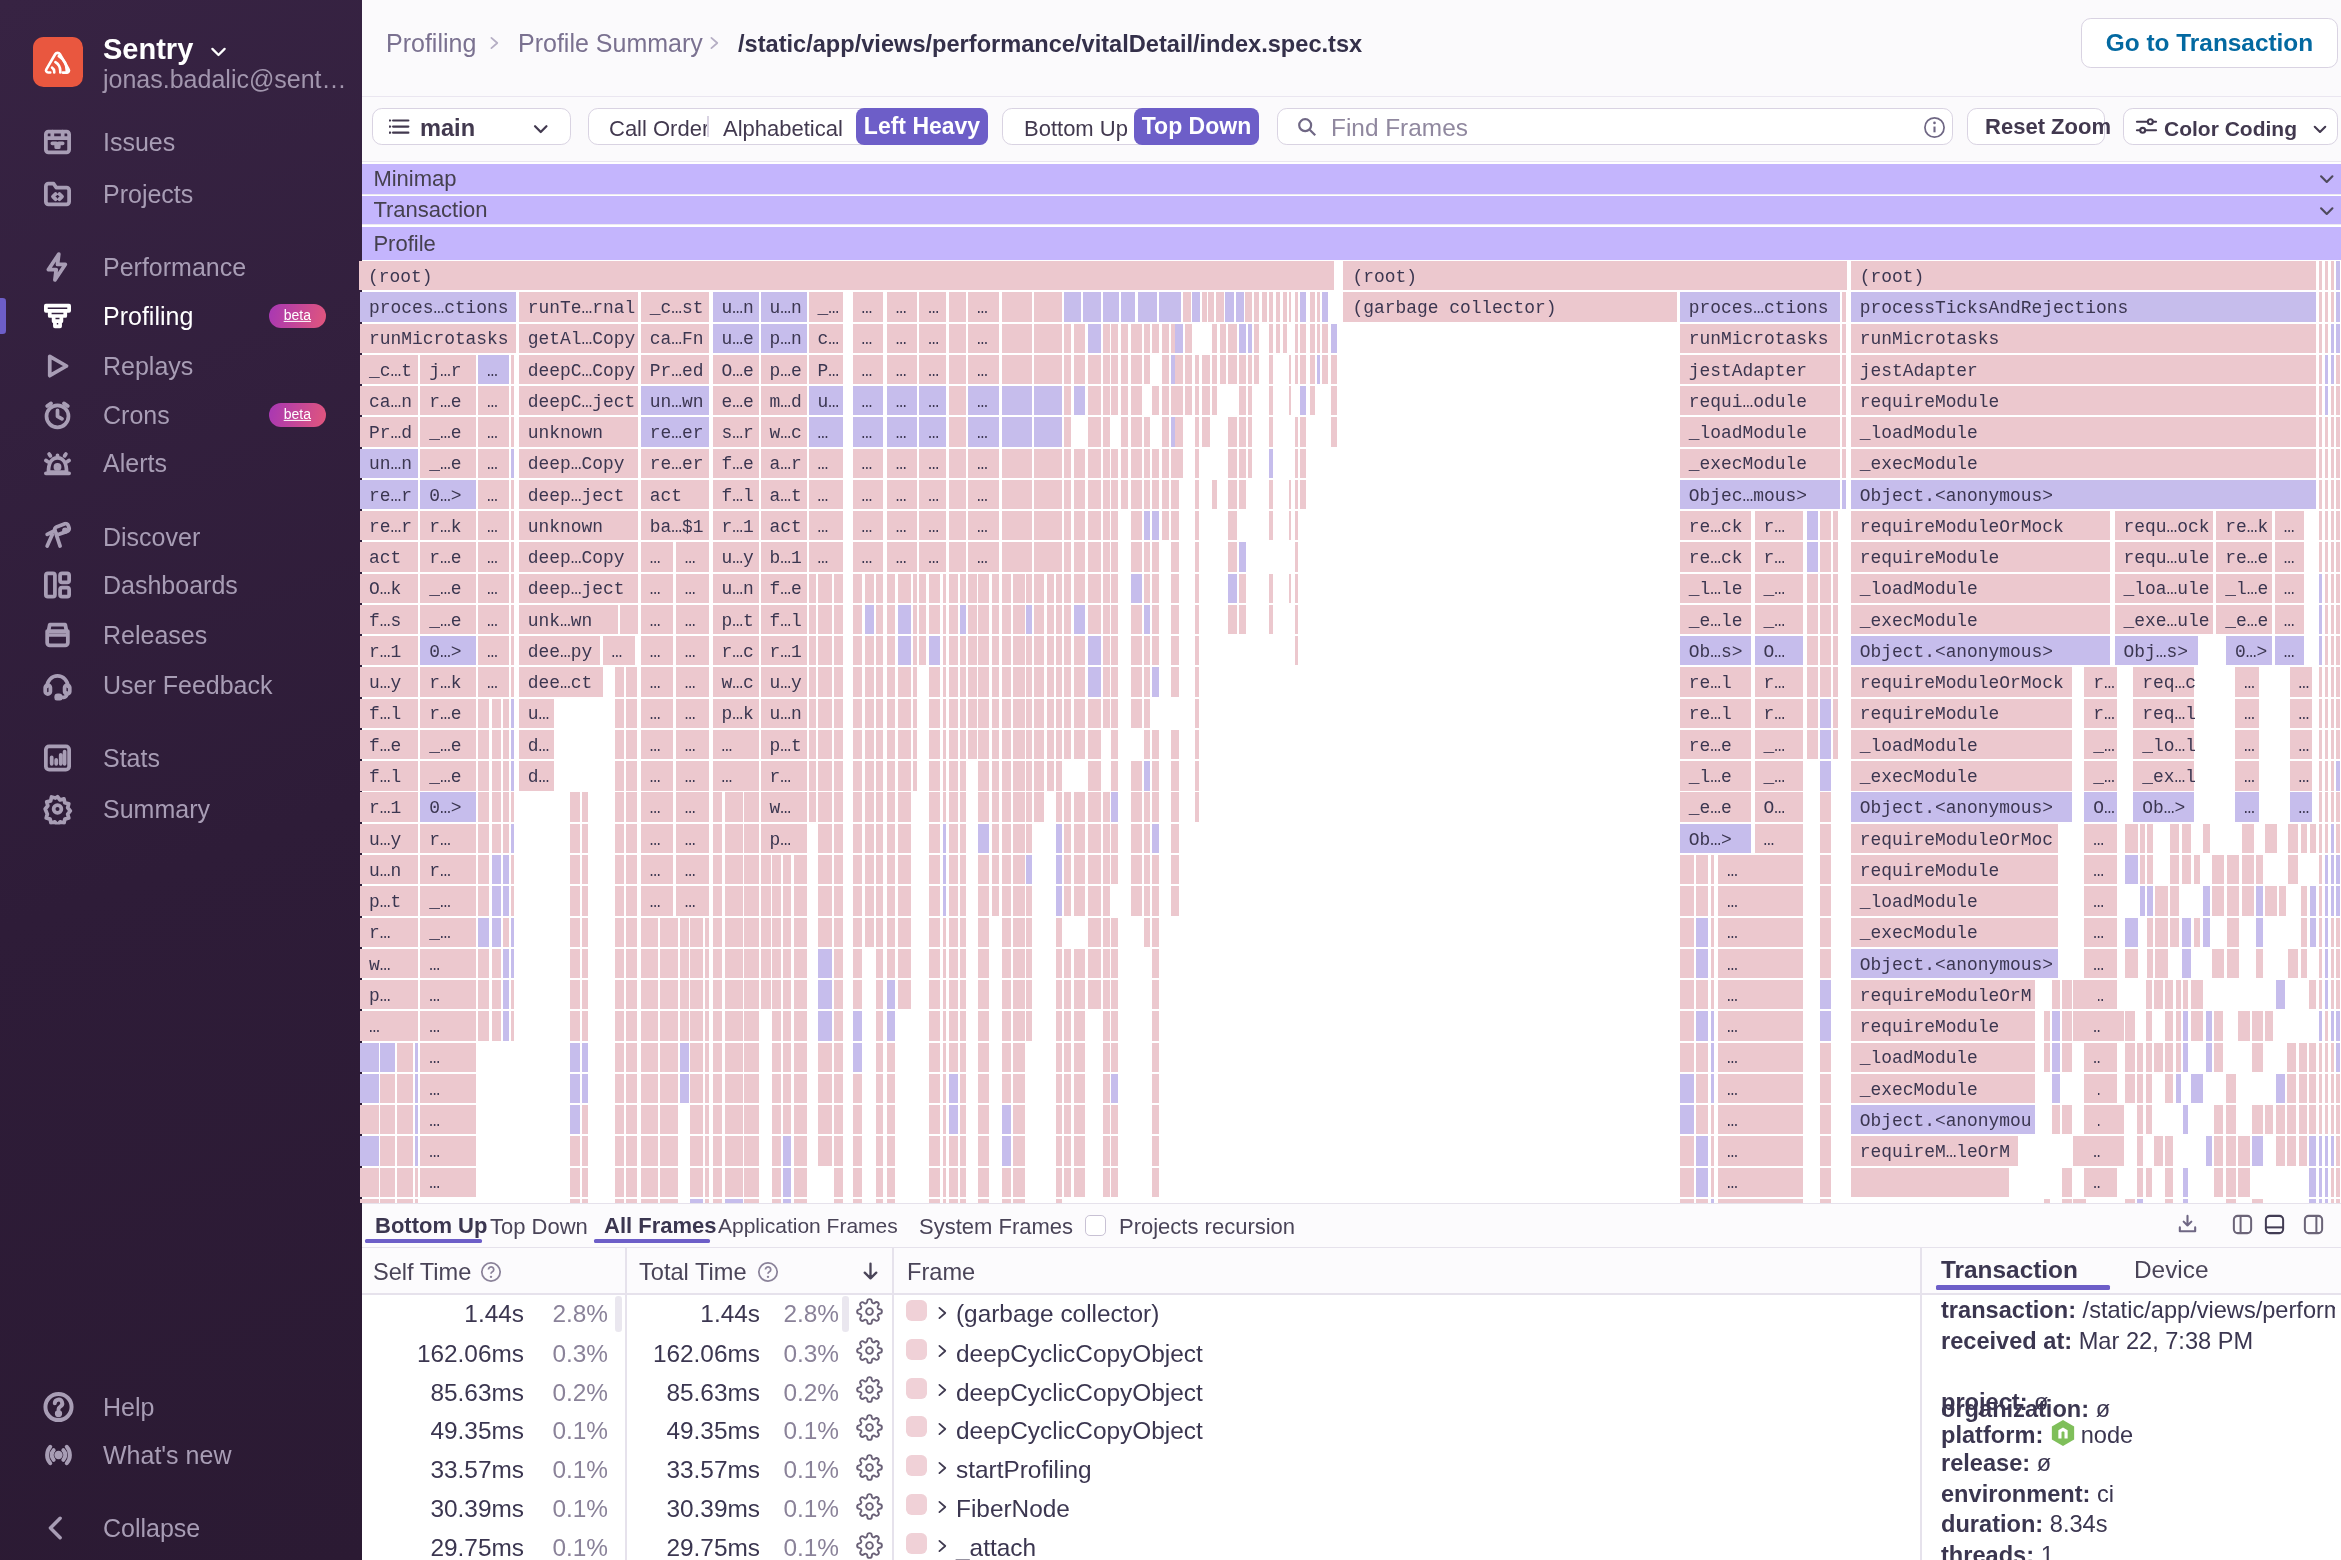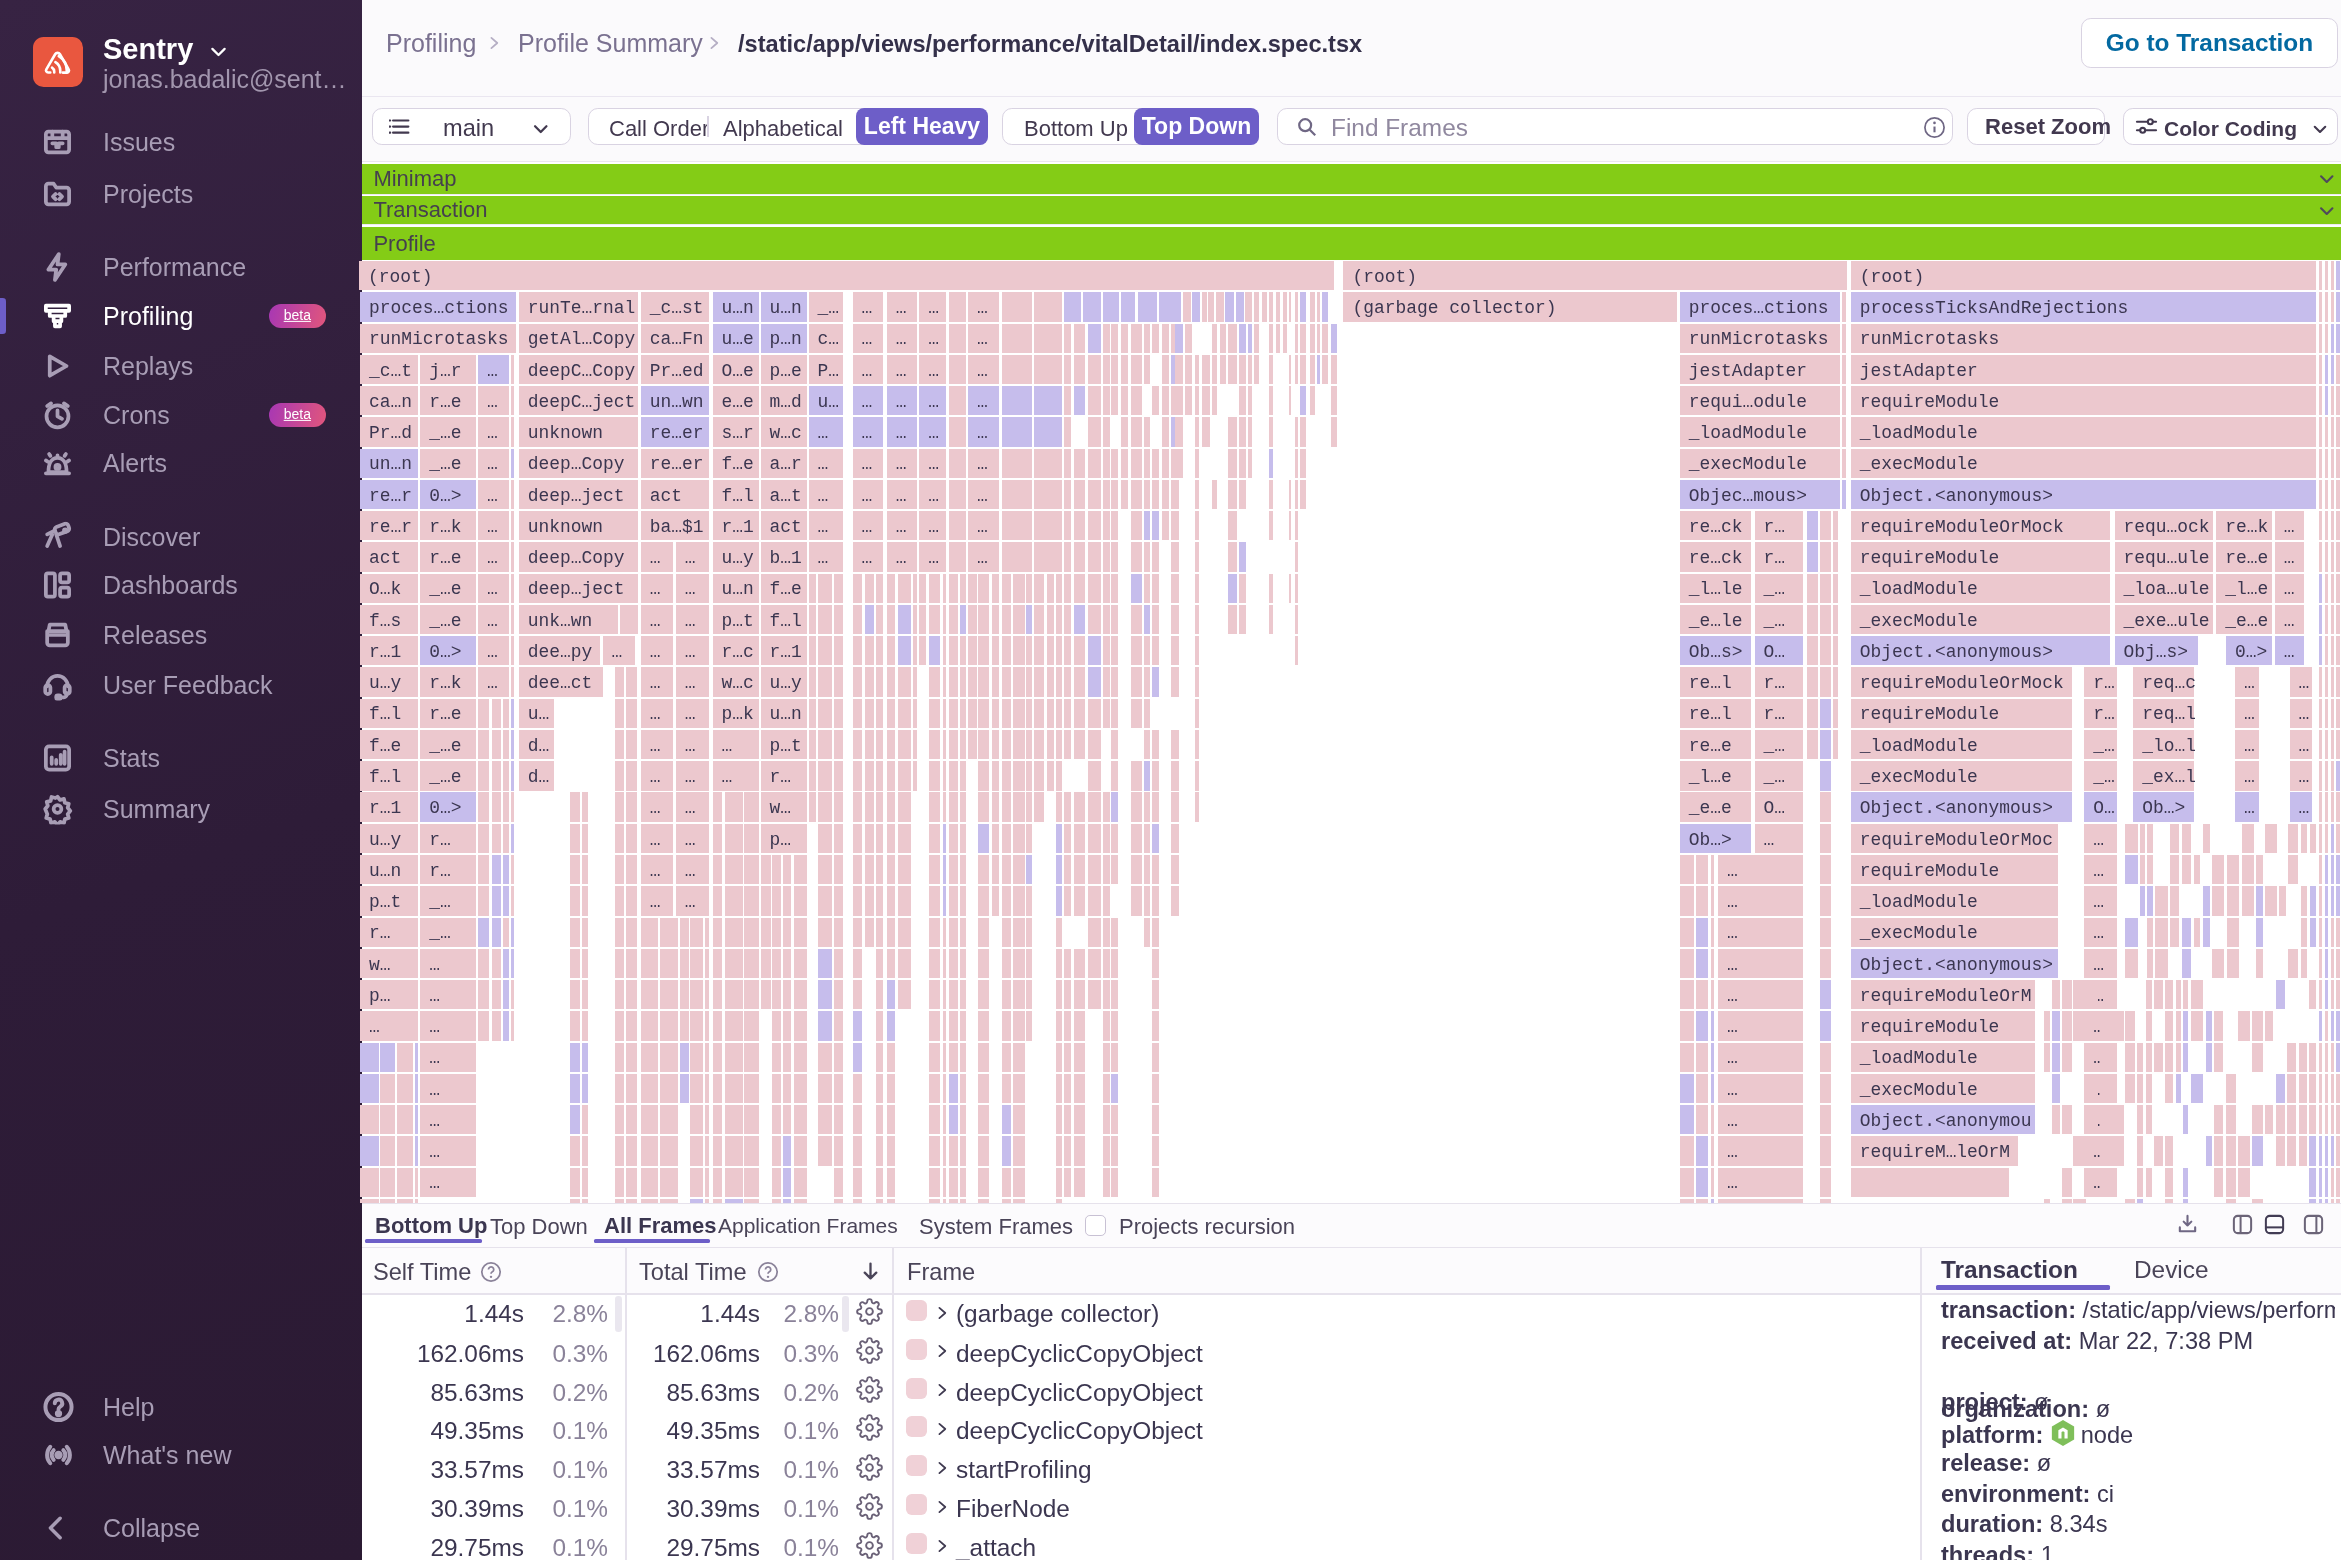--- a/index.html
+++ b/index.html
@@ -14,21 +14,21 @@
 .beta { position:absolute; left:269px; top:50%; transform:translateY(-50%);
   background:linear-gradient(103deg,#a737b4,#e1567c); color:#fff; font-size:14px;
   padding:3.3px 14.7px 4.9px; border-radius:18px;text-decoration:underline; }
 .hdr { position:absolute; left:362px; top:0; width:1980px; height:97px;
   background:#fbfafc; border-bottom:1.6px solid #eae6f0; }
 .toolbar { position:absolute; left:362px; top:97px; width:1980px; height:65px;
   background:#fbfafc; border-bottom:1.6px solid #eae6f0; }
 .btn { position:absolute; height:37px; top:108px; background:#fff;
   border:1.6px solid #d9d3e2; border-radius:9.8px; }
 .crumb { position:absolute; top:29px; font-size:25px; color:#7a7190; white-space:nowrap; }
-.sechdr { position:absolute; left:362px; width:1980px; background:#84cc16;
+.sechdr { position:absolute; left:362px; width:1980px; background:#c4b5fd;
   font-size:22px; color:#45404e; }
 .sechdr .t { position:absolute; left:11.4px; top:50%; transform:translateY(-50%); }
 .tabs { position:absolute; left:362px; top:1204px; width:1980px; height:44px; background:#fcfbfd;}
 .tab { position:absolute; font-size:22px; color:#4a4458; white-space:nowrap;}
 .tab.on { font-weight:bold; color:#3b3650; }
 .thead { position:absolute; left:362px; top:1248px; width:1980px; height:46px; background:#fcfbfd; }
 .num { position:absolute; font-size:24.4px; color:#3b3650; transform:translateX(-100%); white-space:nowrap;}
 .pct { position:absolute; font-size:24.4px; color:#8a8299; transform:translateX(-100%); white-space:nowrap;}
 .fname { position:absolute; font-size:24.4px; color:#3b3650; white-space:nowrap;}
 .kv { position:absolute; left:1941px; width:394px; overflow:hidden; font-size:23.6px; color:#3b3650; white-space:nowrap; }
@@ -179,21 +179,21 @@
 <div class="toolbar"></div>
 <div class="btn" style="left:372px;width:199px"></div>
 <svg class="abs" style="left:389px;top:118px" width="21" height="18" viewBox="0 0 26 22" stroke="#42394f" stroke-width="2.6" stroke-linecap="round">
     <line x1="5" y1="3" x2="24" y2="3"></line>
     <line x1="5" y1="10.5" x2="24" y2="10.5"></line>
     <line x1="5" y1="18" x2="24" y2="18"></line>
     <line x1="0.5" y1="3" x2="1.5" y2="3"></line>
     <line x1="0.5" y1="10.5" x2="1.5" y2="10.5"></line>
     <line x1="0.5" y1="18" x2="1.5" y2="18"></line>
   </svg>
-<div class="abs" style="left:443px;top:115px;font-size:23.6px;font-weight:normal;color:#42394f">main</div>
+<div class="abs" style="left:420px;top:115px;font-size:23.6px;font-weight:bold;color:#42394f">main</div>
 <svg style="position:absolute;left:531px;top:119px" width="19.5" height="19.5" viewBox="0 0 24 24" fill="none" stroke="#42394f" stroke-width="2.8" stroke-linecap="round" stroke-linejoin="round">
     <polyline points="5,9 12,16 19,9"></polyline>
   </svg>
 <div class="btn" style="left:588px;width:400px"></div>
 <div class="abs" style="left:609px;top:116px;font-size:22px;color:#42394f">Call Order</div>
 <div class="abs" style="left:707px;top:116px;width:1.6px;height:21px;background:#d9d3e2"></div>
 <div class="abs" style="left:723px;top:116px;font-size:22px;color:#42394f">Alphabetical</div>
 <div class="abs" style="left:856px;top:108px;width:132px;height:37px;background:#6d5ec8;border-radius:8.1px"></div>
 <div class="abs" style="left:856px;top:108px;width:132px;height:37px;display:flex;align-items:center;justify-content:center;font-size:23px;font-weight:bold;color:#fff">Left Heavy</div>
 <div class="btn" style="left:1002px;width:257px"></div>

